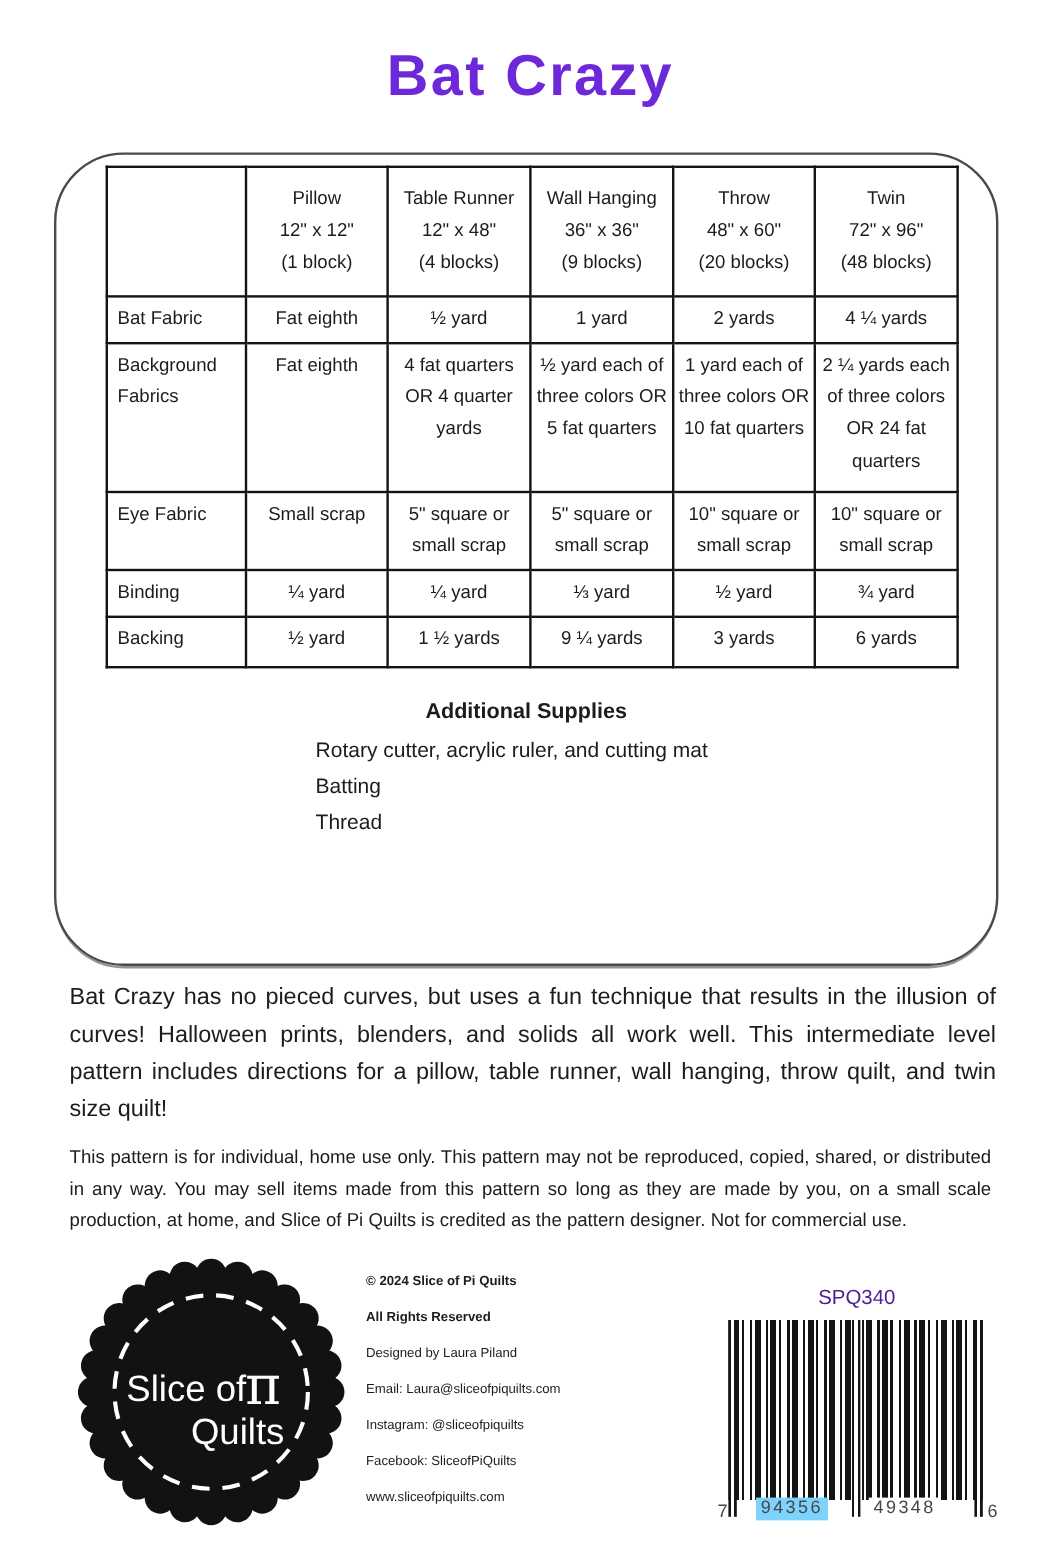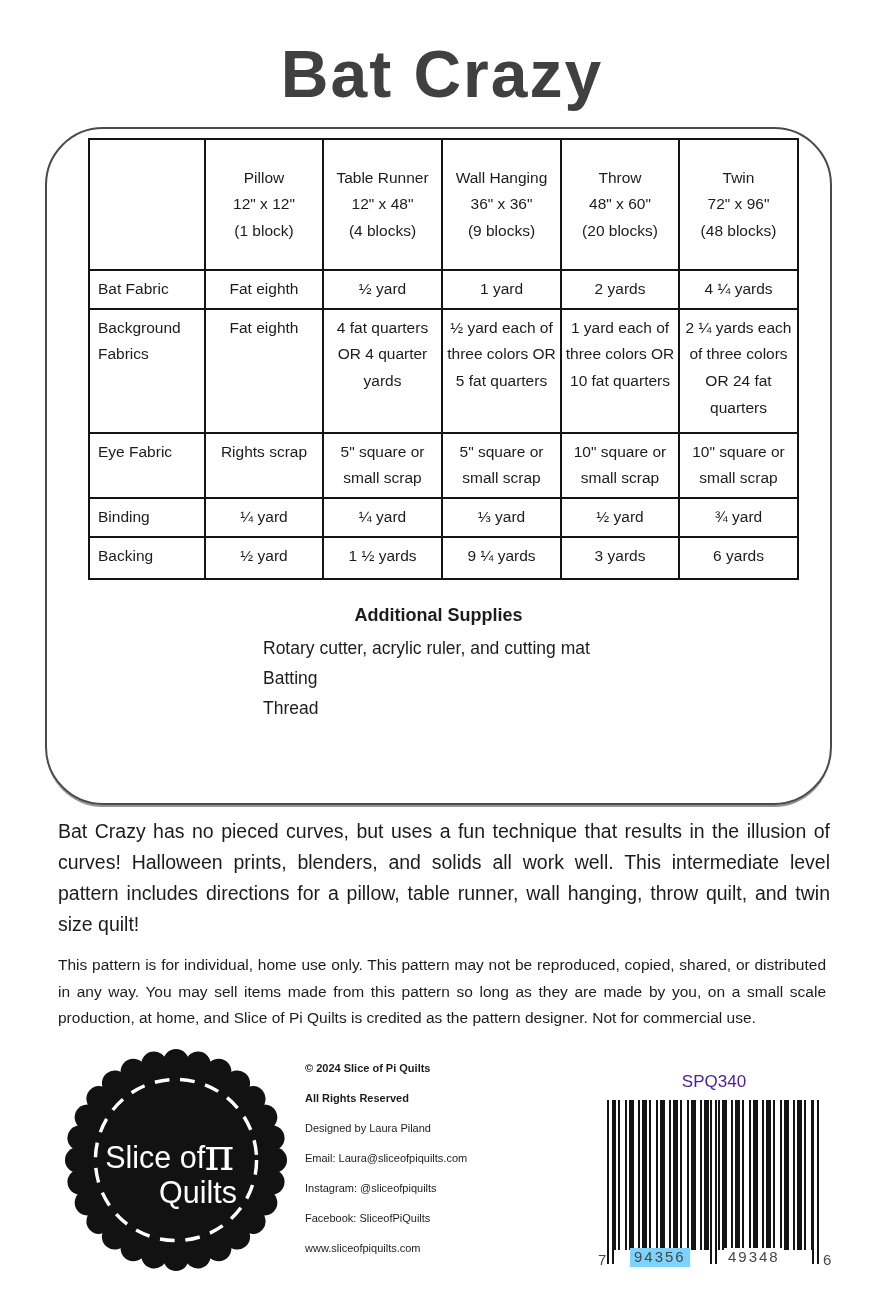--- a/index.html
+++ b/index.html
@@ -4,42 +4,42 @@
 <style>
   * { margin:0; padding:0; box-sizing:border-box; }
   html,body { background:#ffffff; }
   .page {
     position:relative; width:884px; height:1300px; margin:0 auto;
     background:#ffffff; overflow:hidden;
     font-family:"Liberation Sans", sans-serif; color:#1c1c1c;
   }
   .title {
     position:absolute; top:36px; left:0; width:100%;
-    text-align:center; font-size:66px; font-weight:bold;
-    color:#404040; letter-spacing:2px;
+    text-align:center; font-size:48px; font-weight:bold;
+    color:#6d28d9; letter-spacing:2px;
   }
   .fabric-box {
     position:absolute; left:45px; top:127px; width:787px; height:678px;
     border:2px solid #4a4a4a; border-radius:58px;
     box-shadow:0 3px 0 -1px rgba(60,60,60,.55);
   }
   .box-heading {
     margin-top:11px; text-align:center; font-size:18px; font-weight:bold;
   }
   .fabric-table {
     border-collapse:collapse; table-layout:fixed;
     margin:9px 0 0 41px; width:709px; font-size:15.5px;
   }
   .fabric-table th, .fabric-table td {
     border:2px solid #141414; padding:5px 3px; text-align:center;
     font-weight:400; line-height:1.72; vertical-align:top;
     overflow:hidden;
   }
   .fabric-table th { vertical-align:middle; }
-  .tr-head { height:131px; }
+  .tr-head { height:108px; }
   .tr-bat  { height:22px; }
   .tr-bg   { height:124px; }
   .tr-eye  { height:64px; }
   .tr-bind { height:37px; }
   .tr-back { height:42px; }
   .rowlabel { text-align:left !important; padding-left:8px !important; }
   .footnote {
     margin:11px 20px 0 66px; font-size:16.5px; line-height:30px;
     text-align:left;
   }
@@ -146,21 +146,21 @@
       <tr class="tr-bg">
         <td class="rowlabel">Background Fabrics</td>
         <td>Fat eighth</td>
         <td>4 fat quarters OR 4 quarter yards</td>
         <td>½ yard each of three colors OR 5 fat quarters</td>
         <td>1 yard each of three colors OR 10 fat quarters</td>
         <td>2 ¼ yards each of three colors OR 24 fat quarters</td>
       </tr>
       <tr class="tr-eye">
         <td class="rowlabel">Eye Fabric</td>
-        <td>Rights scrap</td>
+        <td>Small scrap</td>
         <td>5" square or small scrap</td>
         <td>5" square or small scrap</td>
         <td>10" square or small scrap</td>
         <td>10" square or small scrap</td>
       </tr>
       <tr class="tr-bind">
         <td class="rowlabel">Binding</td>
         <td>¼ yard</td>
         <td>¼ yard</td>
         <td>⅓ yard</td>

